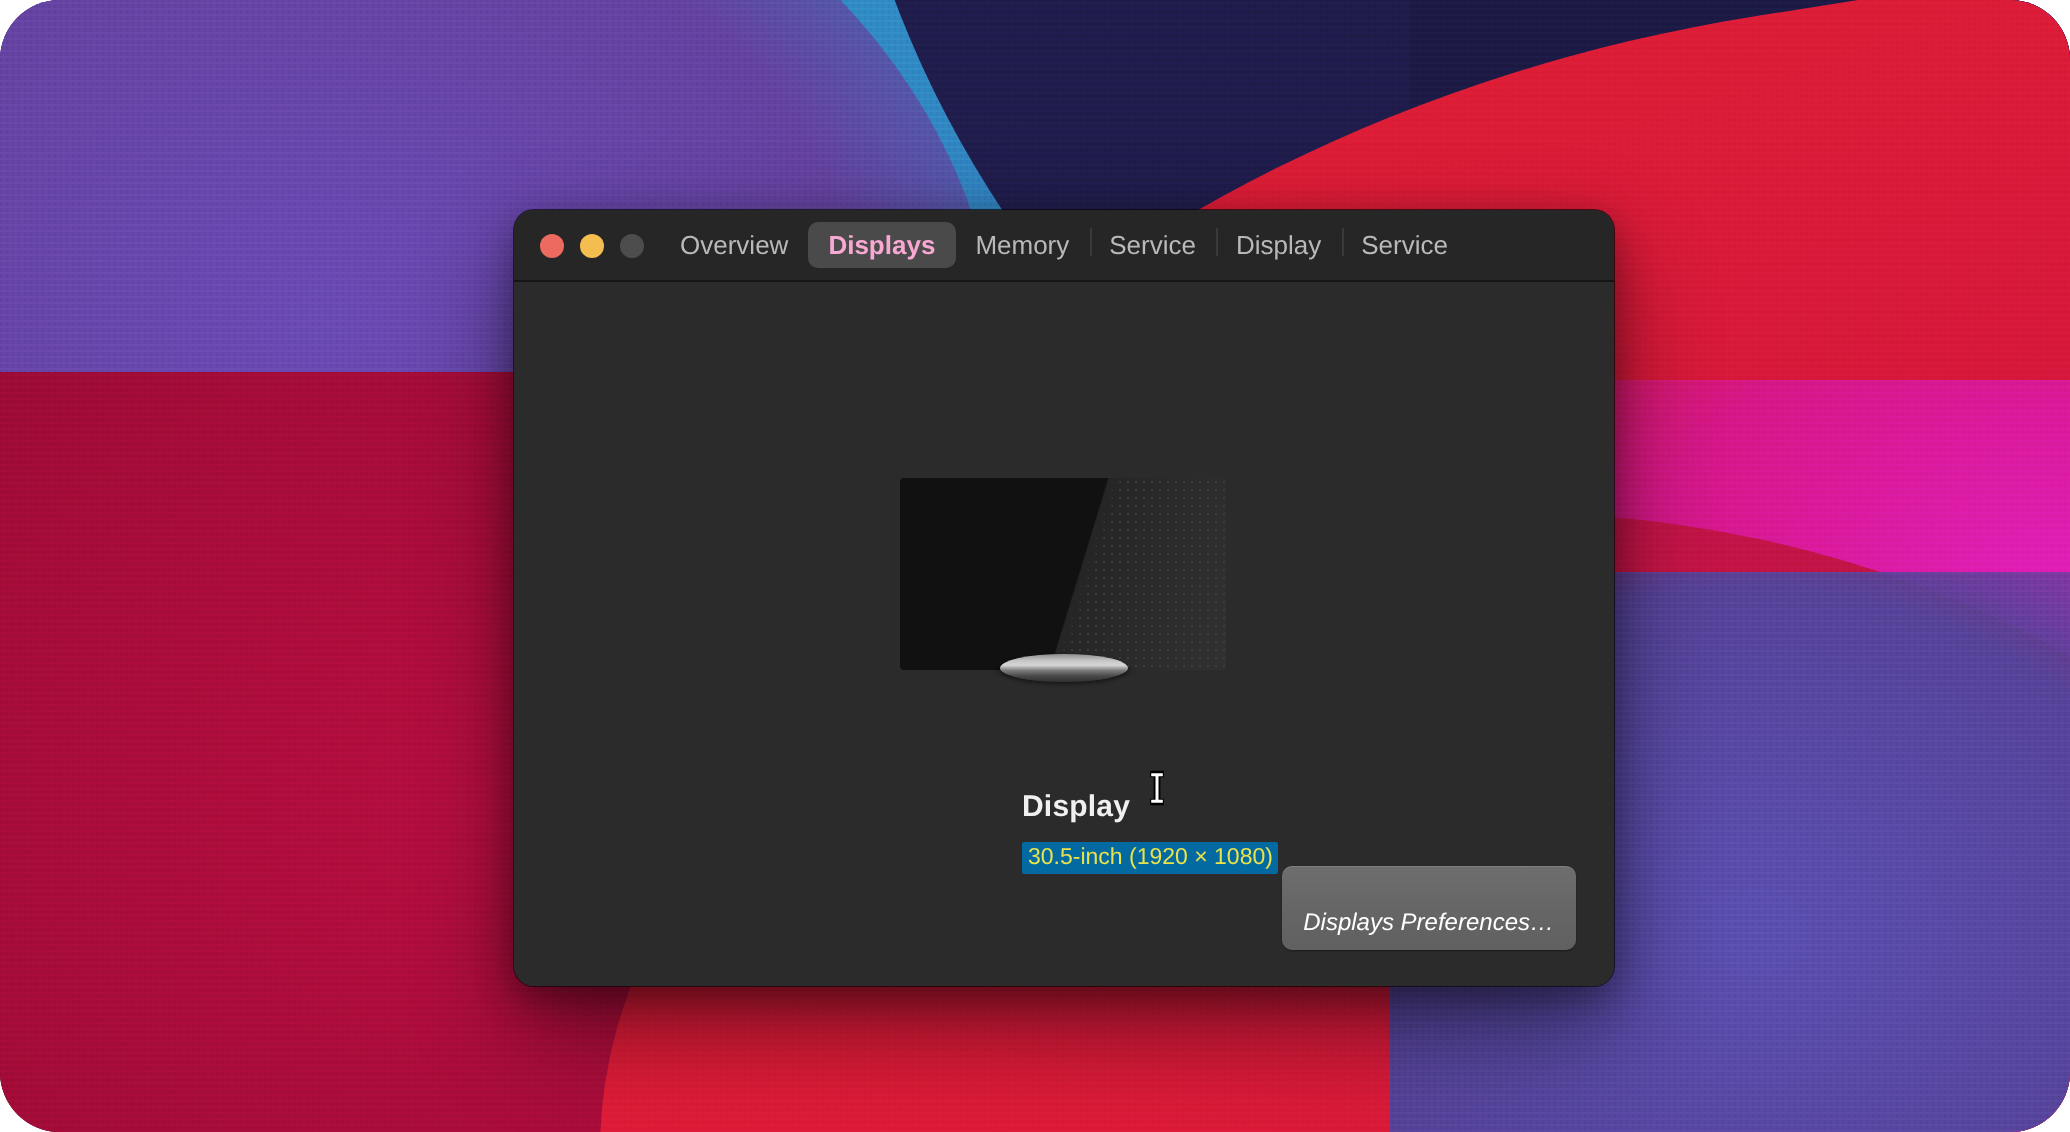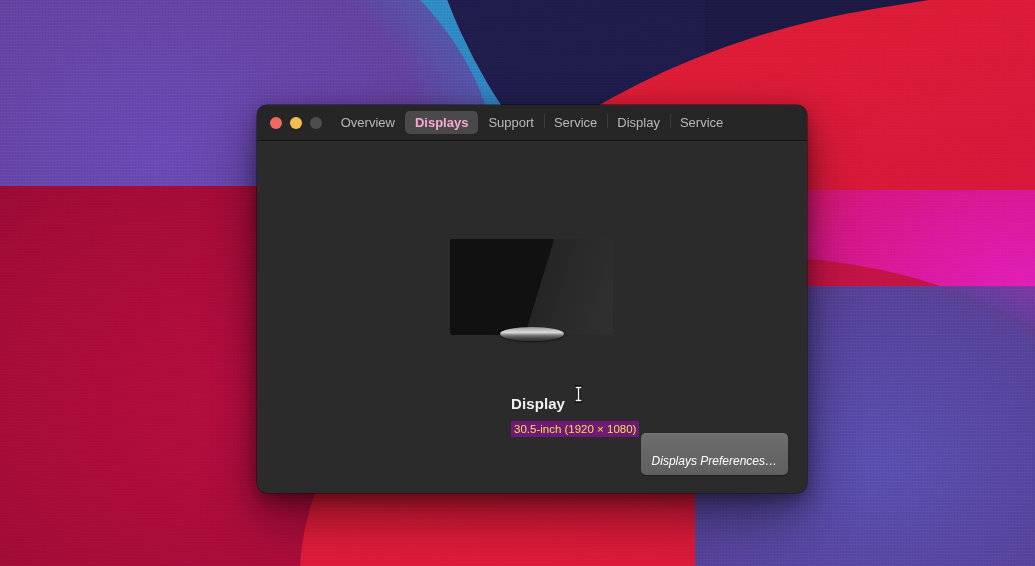--- a/index.html
+++ b/index.html
@@ -10,20 +10,21 @@
     font-family:"Liberation Sans", sans-serif;
     -webkit-font-smoothing:antialiased;
   }
 
   
   #desktop {
     position:relative;
     width:1035px; height:566px;
     overflow:hidden;
     background:#3f2a6e;
+    border-radius:30px;
   }
 
   
   .wp-base {
     position:absolute; inset:0;
     background:
       linear-gradient(to bottom,
         #5b3fa0 0%,
         #6a3f96 14%,
         #8e2f72 30%,
@@ -264,21 +265,21 @@
     color:#f0f0f0;
     line-height:19px;
     letter-spacing:0.1px;
   }
   #display-sub-wrap { margin-top:6px; }
   #display-sub {
     display:inline-block;
     font-size:11.5px;
     line-height:14px;
     color:#e9e24a;
-    background:#701a75;
+    background:#0369a1;
     padding:1px 3px;
     border-radius:1px;
     white-space:nowrap;
   }
 
   
   #prefs-button {
     position:absolute;
     right:19px; bottom:18px;
     background:linear-gradient(to bottom,#6e6e6e 0%,#666666 50%,#606060 100%);
@@ -327,21 +328,21 @@
       <div id="traffic">
         <span class="light close"></span>
         <span class="light min"></span>
         <span class="light zoom"></span>
       </div>
 
       <div id="tabs">
         <div id="tabs-inner">
           <div class="tab">Overview</div>
           <div class="tab active">Displays</div>
-          <div class="tab">Support</div>
+          <div class="tab">Memory</div>
           <div class="tab">Service</div>
           <div class="tab">Display</div>
           <div class="tab">Service</div>
         </div>
       </div>
 
     </div>
 
     <div id="content">
 

